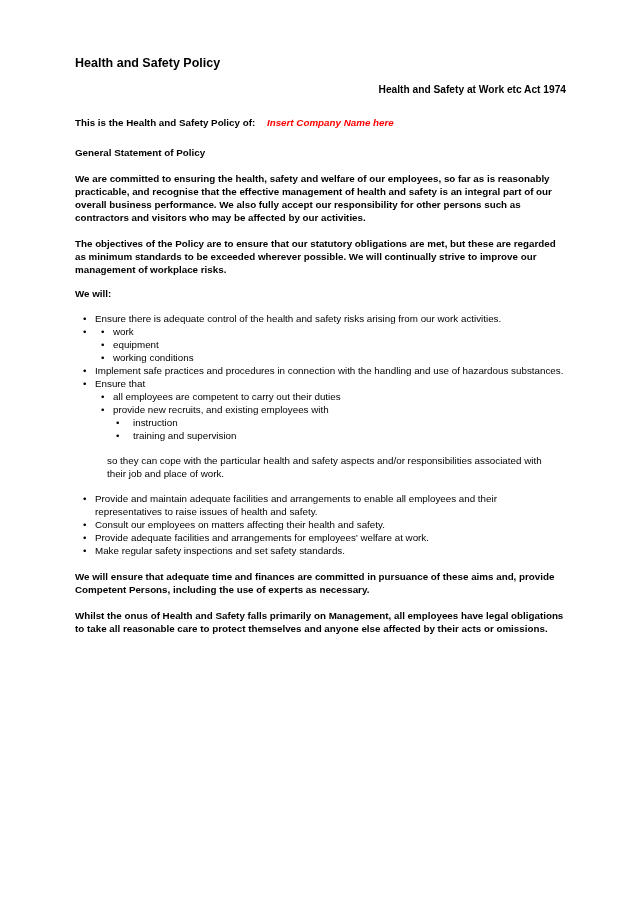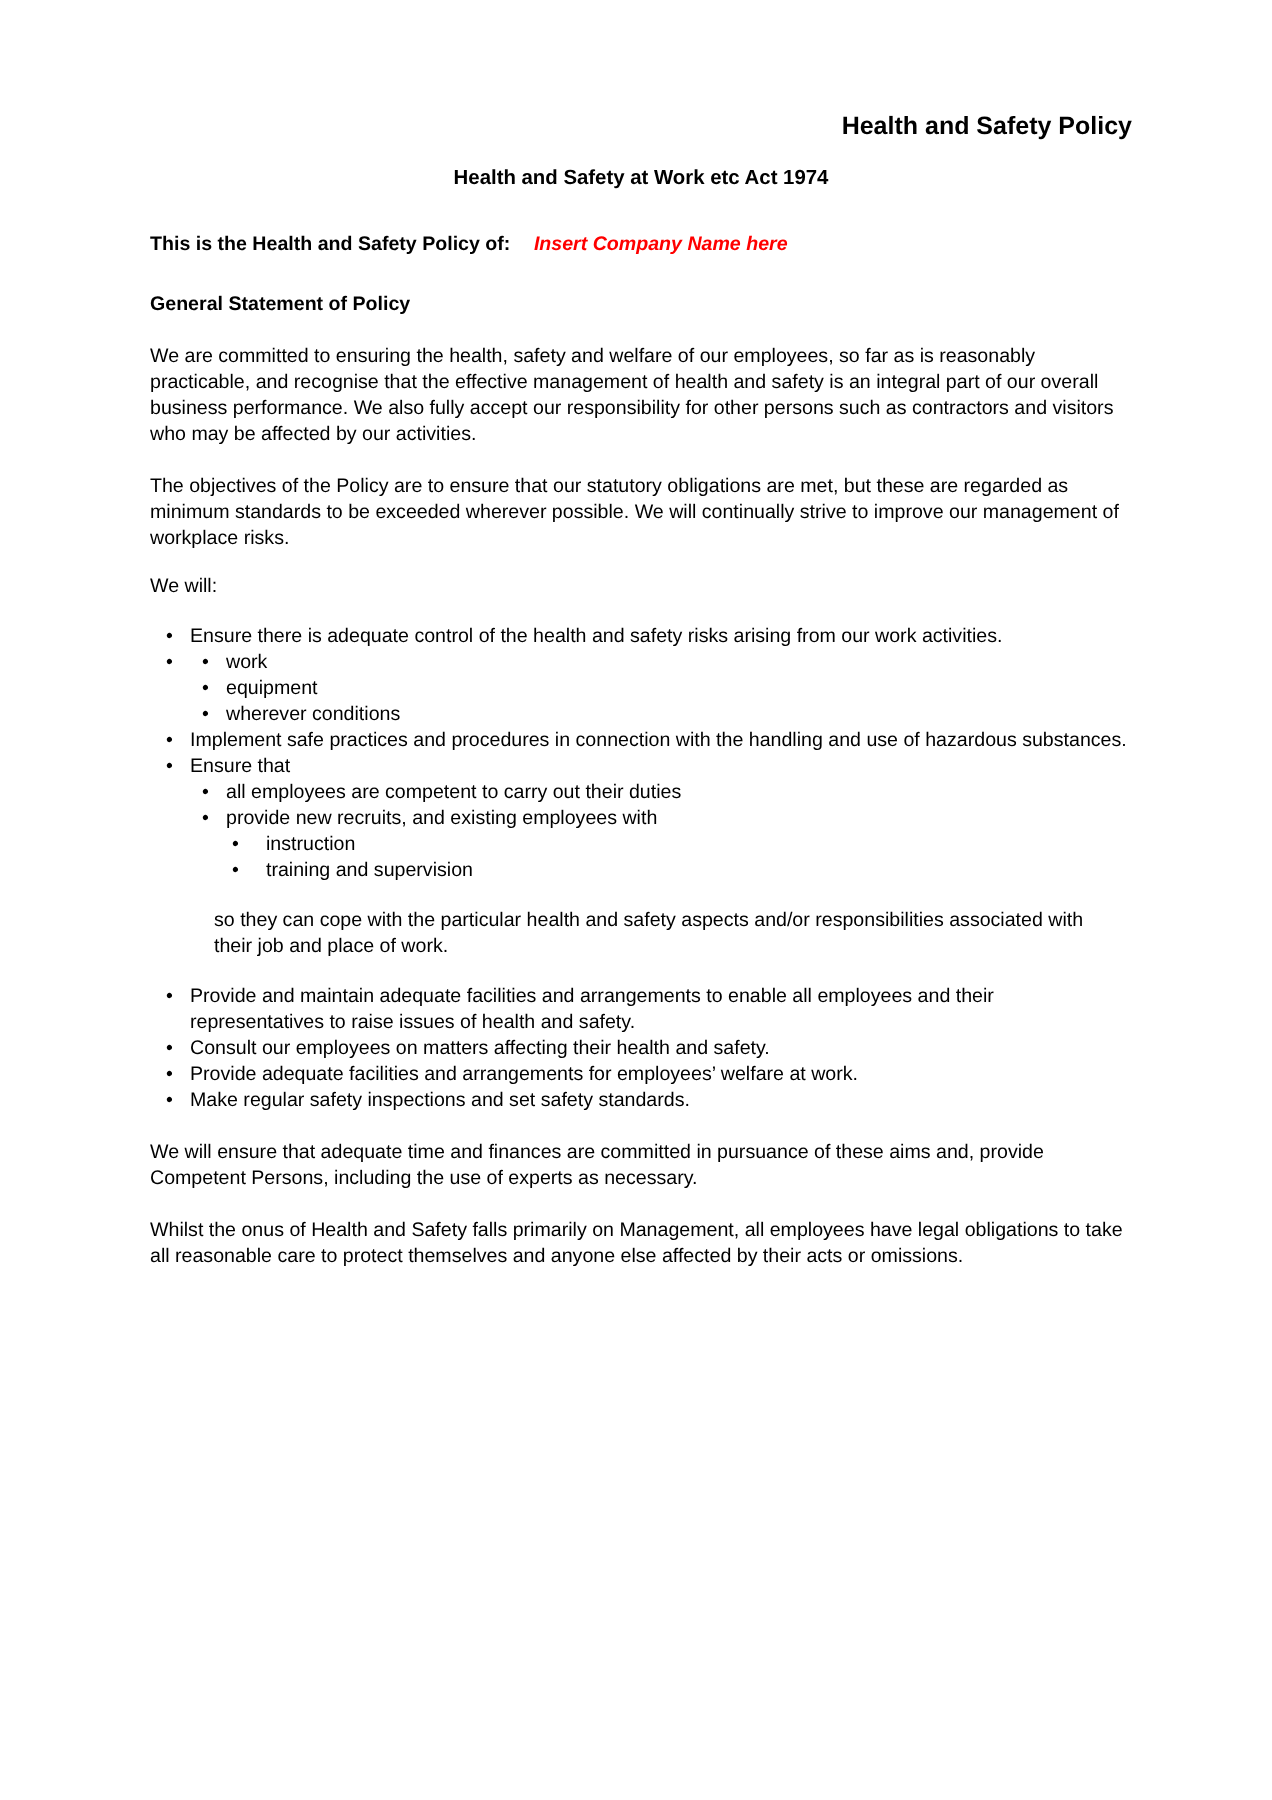--- a/index.html
+++ b/index.html
@@ -14,45 +14,45 @@
     font-size: 9.8px;
     line-height: 13px;
     padding: 56px 70px 0 75px;
     overflow: hidden;
   }
   .doc-title {
     margin: 0;
     font-size: 12.5px;
     line-height: 15px;
     font-weight: bold;
-    text-align: right;
+    text-align: left;
   }
   .doc-subtitle {
     margin: 12px 0 0 0;
     font-size: 10.2px;
     line-height: 13px;
     font-weight: bold;
-    text-align: center;
+    text-align: right;
   }
   .policy-of {
     margin: 20px 0 12px 0;
     font-weight: bold;
   }
   .company-placeholder {
     color: #ff0000;
     font-style: italic;
     margin-left: 9px;
   }
   .section-heading {
     margin: 17px 0 0 0;
     font-size: 9.8px;
     line-height: 13px;
     font-weight: bold;
   }
-  p.body-para { margin: 13px 0 0 0; }
+  p.body-para { margin: 13px 0 0 0; font-weight: bold; }
   p.we-will { margin: 11px 0 0 0; }
 
   ul.blist { list-style: none; margin: 0; padding: 0; }
   ul.l1 { margin-top: 12px; }
   ul.blist li { position: relative; }
   ul.l1 > li { padding-left: 20px; }
   ul.l1 > li::before { content: "\2022"; position: absolute; left: 8px; top: 0; }
   ul.l2 > li { padding-left: 18px; }
   ul.l2 > li::before { content: "\2022"; position: absolute; left: 6px; top: 0; }
   ul.l3 > li { padding-left: 20px; }
@@ -87,21 +87,21 @@
     </li>
     <li>
       <ul class="blist l2">
         <li>
           <span>work</span>
         </li>
         <li>
           <span>equipment</span>
         </li>
         <li>
-          <span>wherever conditions</span>
+          <span>working conditions</span>
         </li>
       </ul>
     </li>
     <li>
       <span>Implement safe practices and procedures in connection with the handling and use of hazardous substances.</span>
     </li>
     <li>
       <span>Ensure that</span>
       <ul class="blist l2">
         <li>

